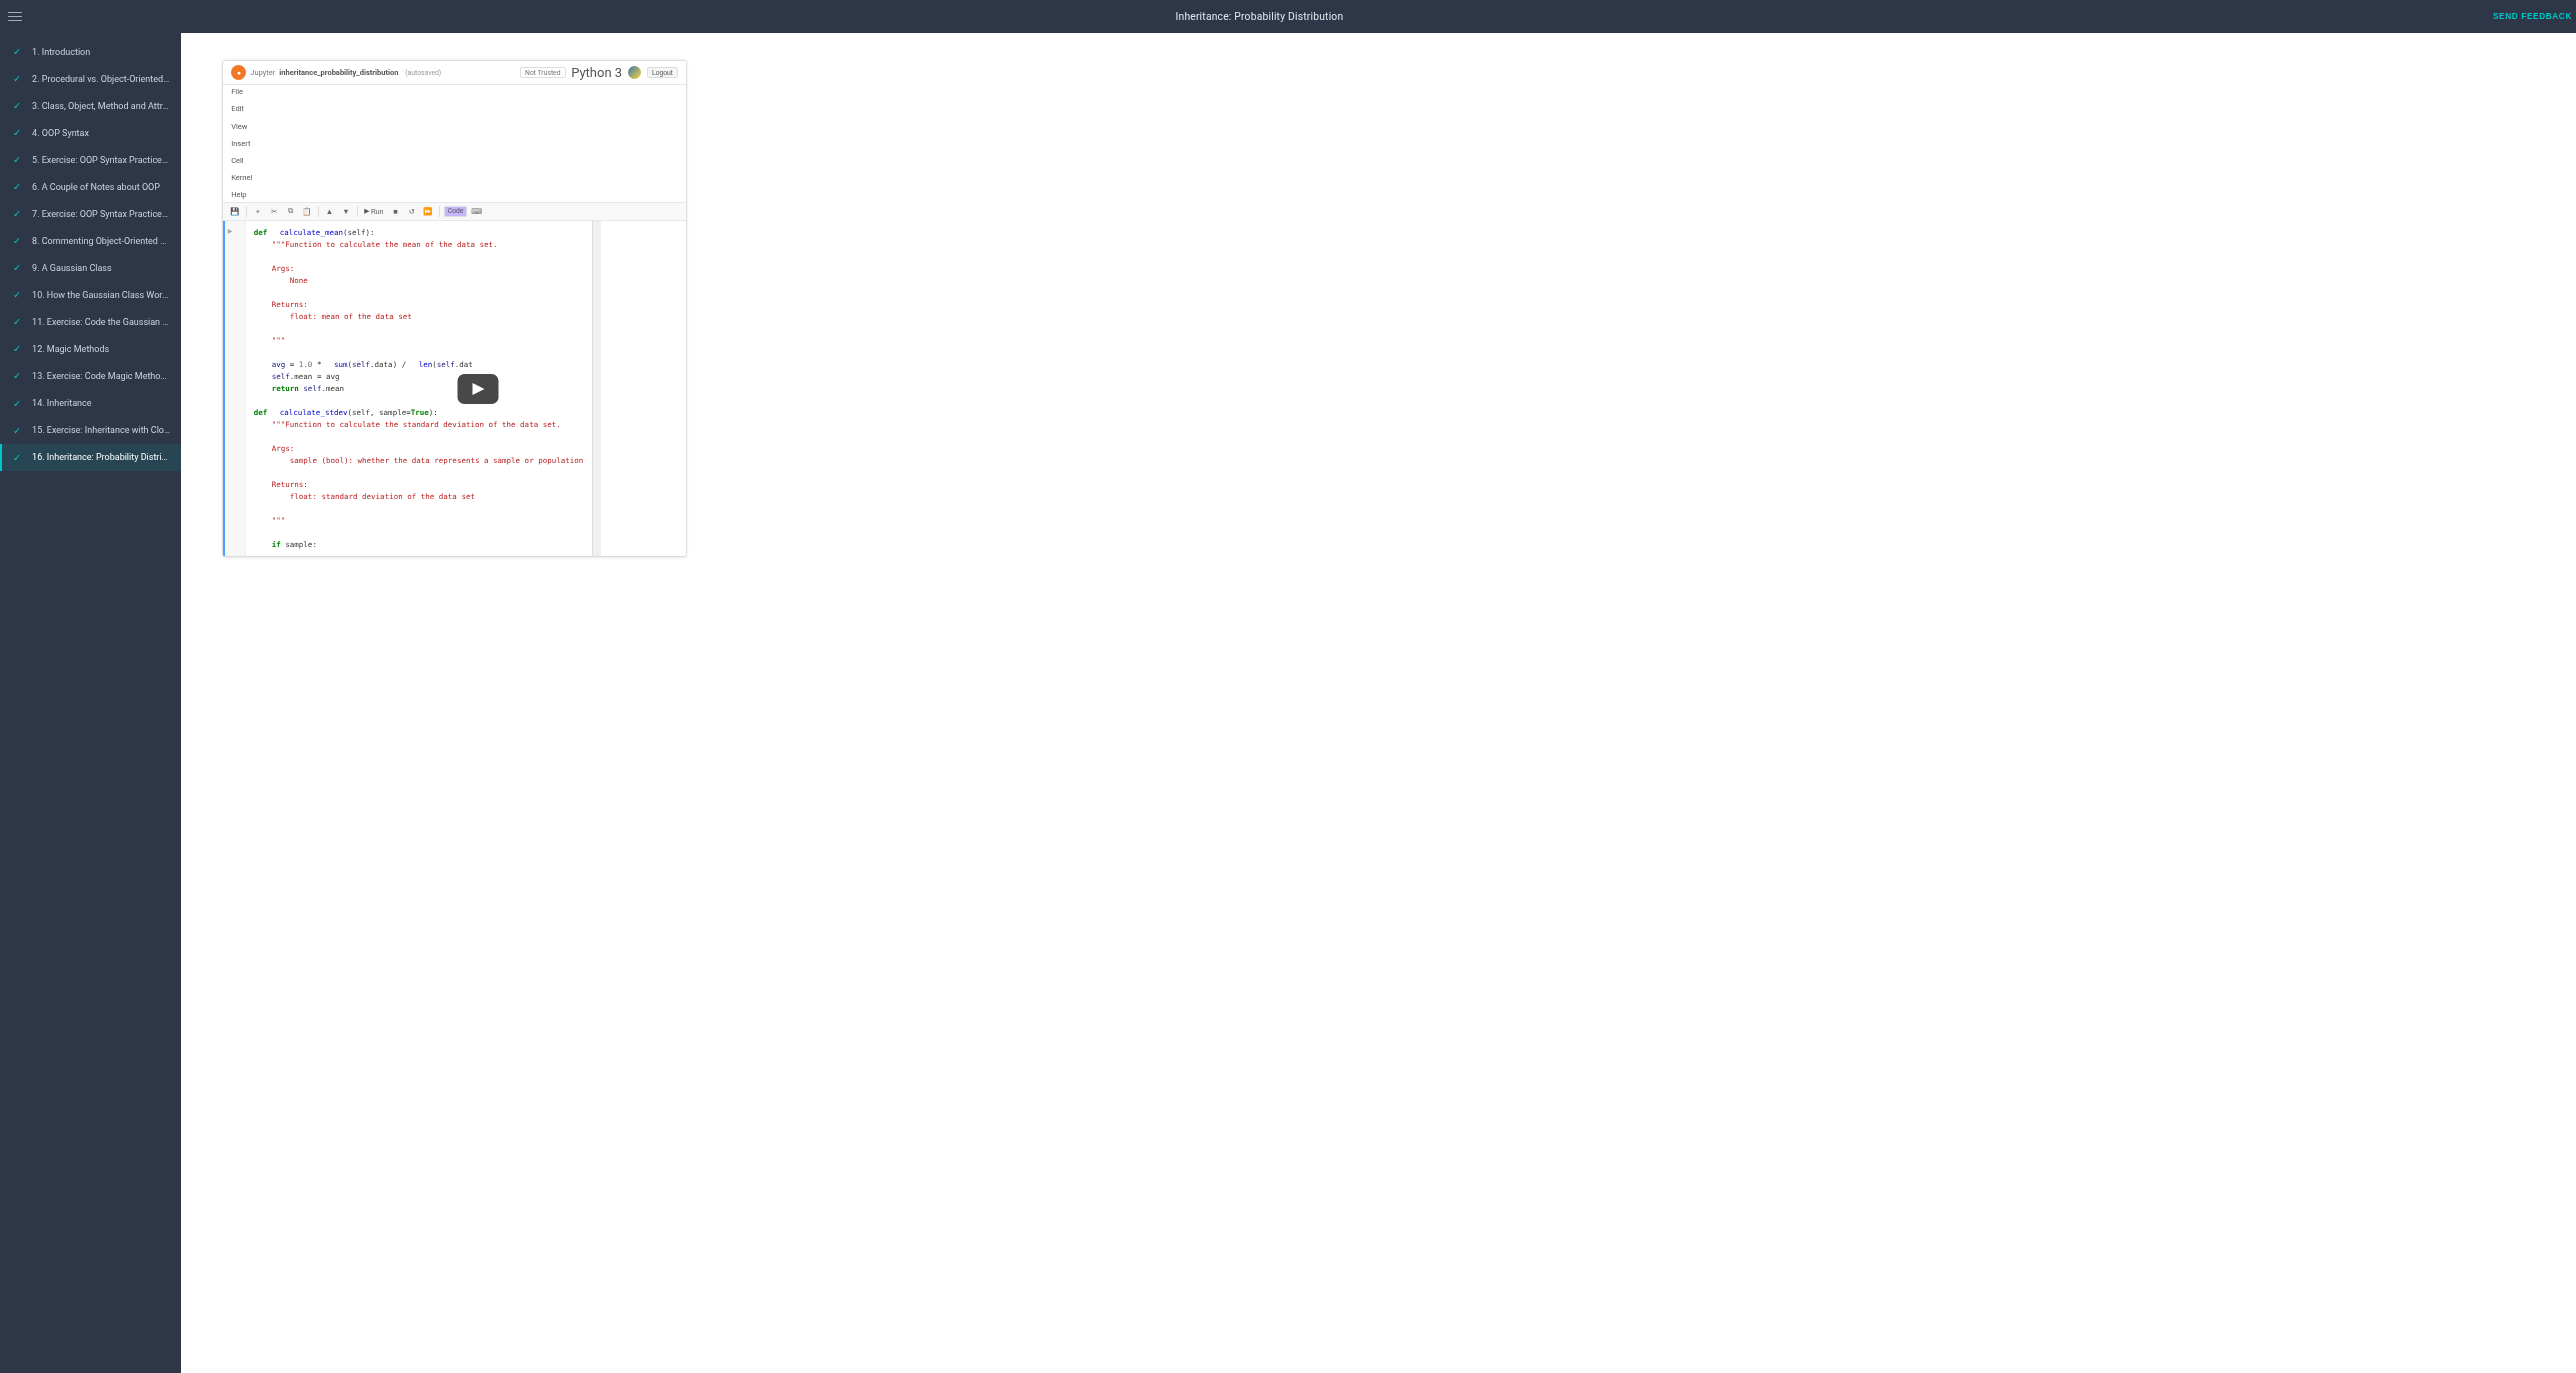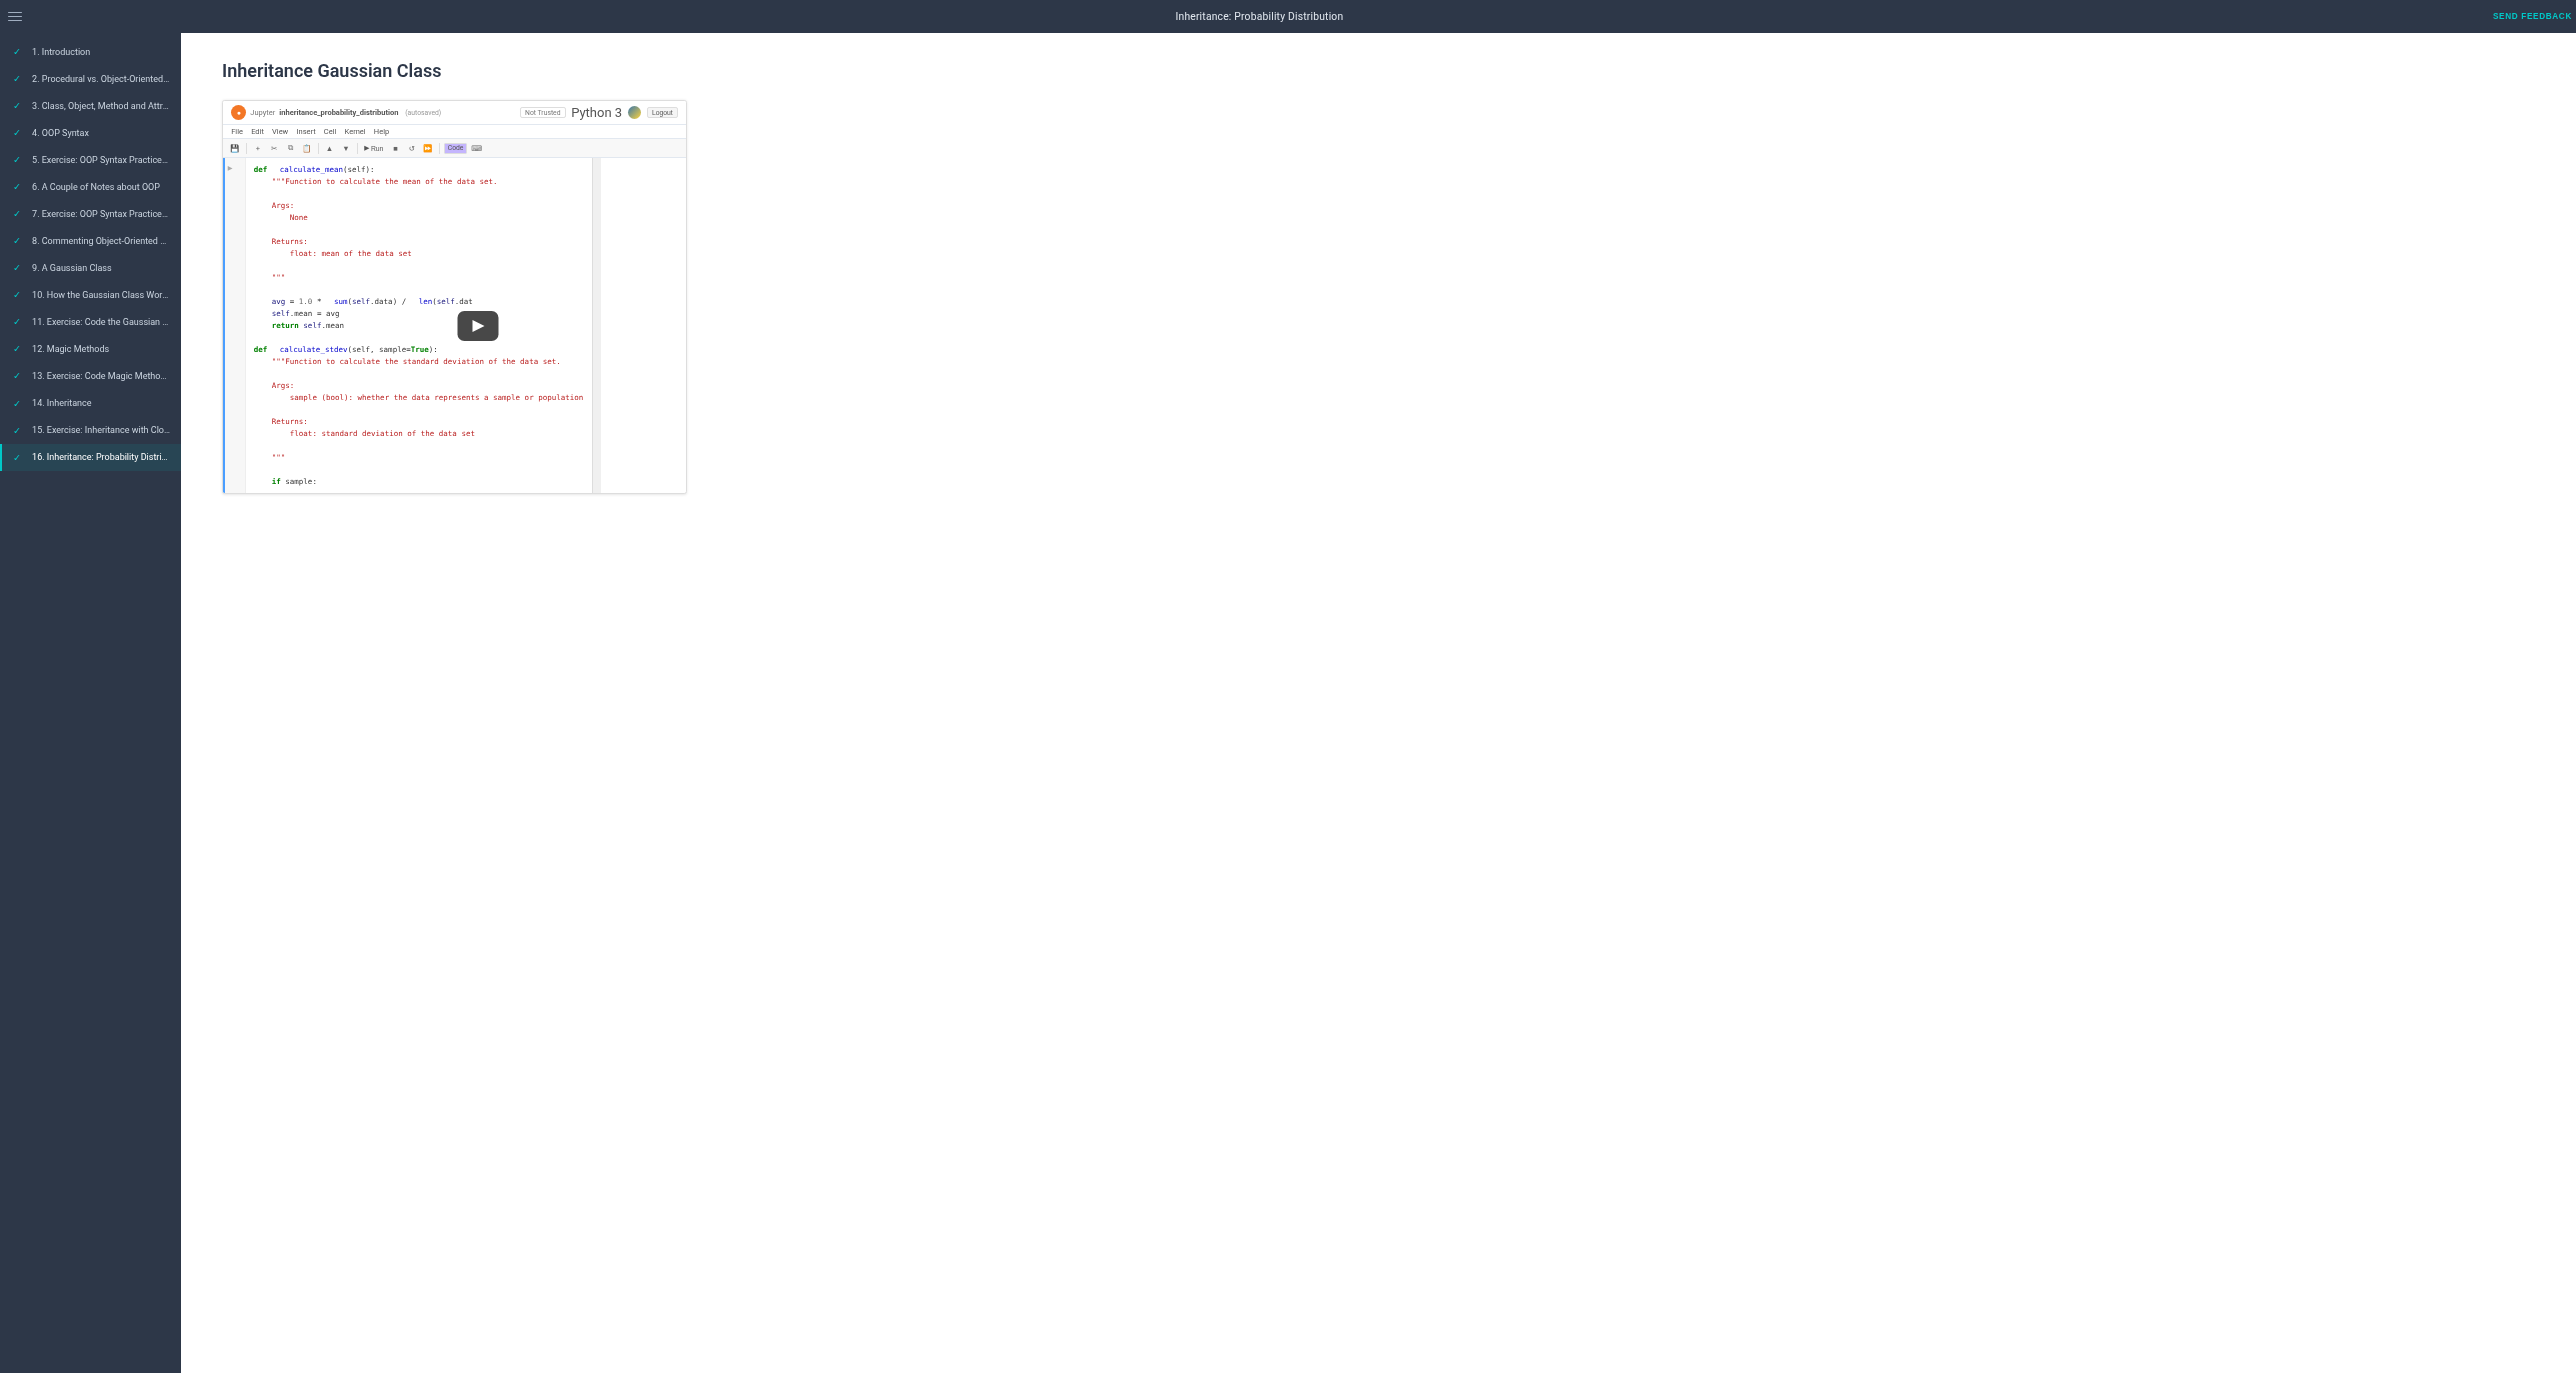--- a/index.html
+++ b/index.html
@@ -171,20 +171,21 @@
       cursor: pointer;
     }
 
     .jupyter-menubar {
       display: flex;
       gap: 8.2px;
       padding: 2.1px 8.2px;
       border-bottom: 0.7px solid #e2e8f0;
       font-size: 7.5px;
       color: #555;
+      flex-direction: column;
     }
     .jupyter-menubar span {
       cursor: pointer;
     }
 
     .jupyter-toolbar {
       display: flex;
       align-items: center;
       gap: 2.7px;
       padding: 2.1px 5.5px;
@@ -387,21 +388,20 @@
         <span class="sidebar-item-text">15. Exercise: Inheritance with Clothi...</span>
       </div>
       <div class="sidebar-item active">
         <span class="check-icon">✓</span>
         <span class="sidebar-item-text">16. Inheritance: Probability Distrib...</span>
       </div>
     </nav>
 
   <div style="flex:1; display:flex; flex-direction:column; overflow:hidden;">
     <div class="content-area">
-      <h1 class="page-title">Inheritance Gaussian Class</h1>
 
       <div class="jupyter-container">
 
         <div class="jupyter-topbar">
           <div class="jupyter-brand">
             <div class="jupyter-logo">●</div>
             <span style="color:#777; font-size:7.5px;">Jupyter</span>
             <span class="jupyter-filename">inheritance_probability_distribution</span>
             <span class="jupyter-autosaved">(autosaved)</span>
           </div>

